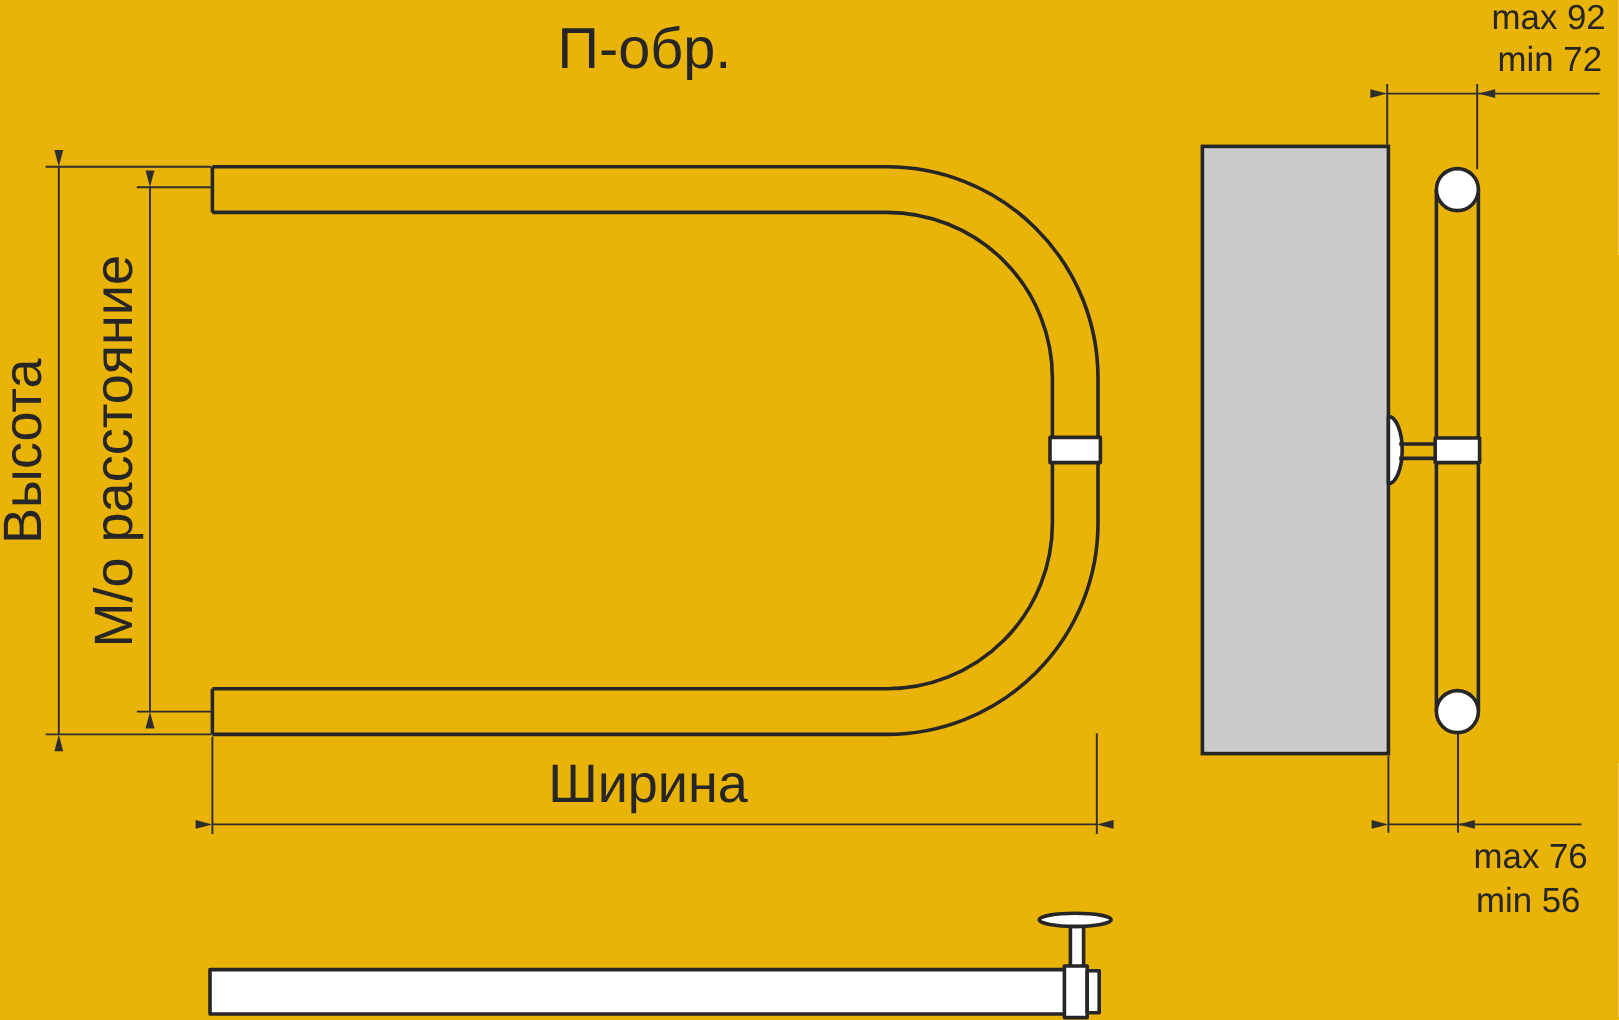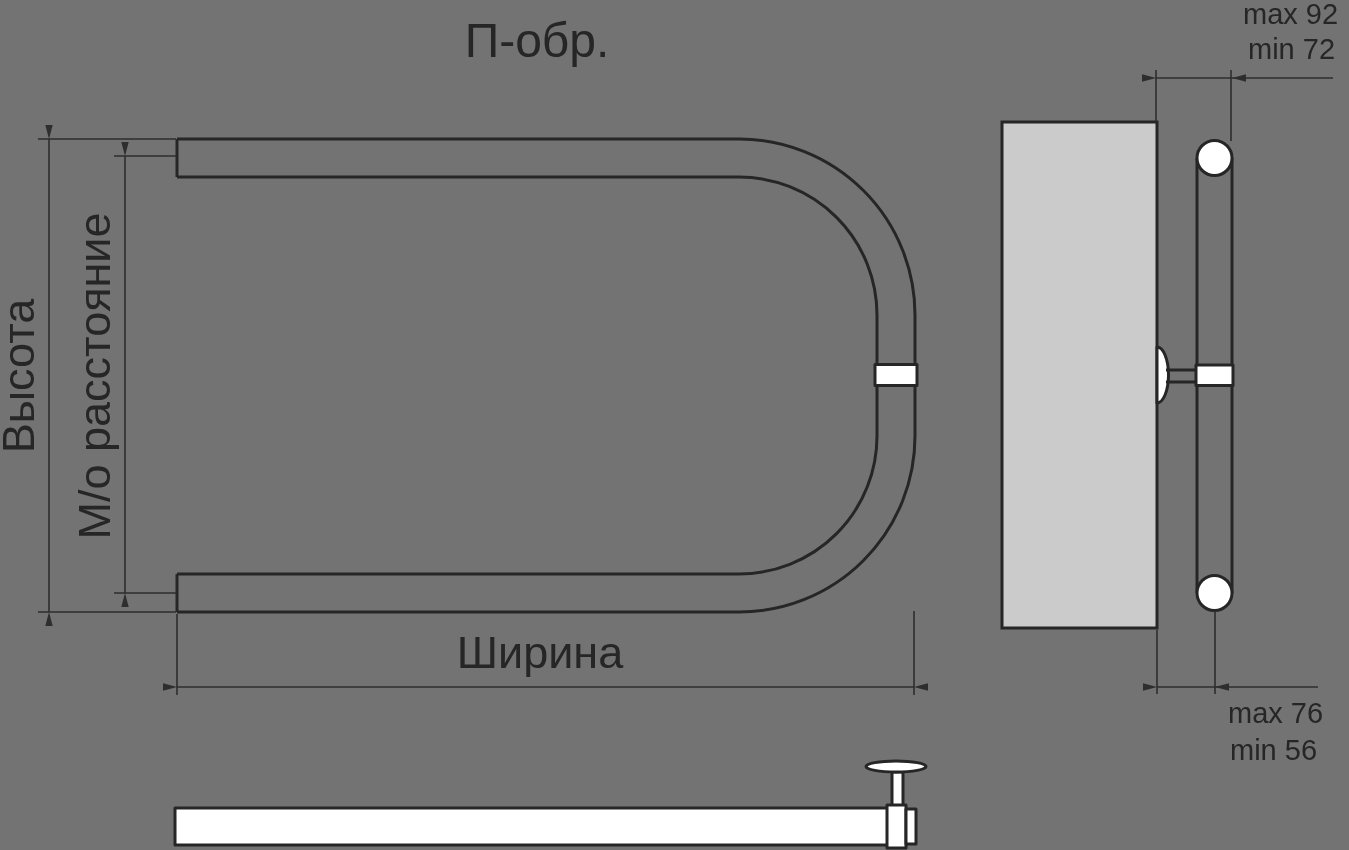--- a/index.html
+++ b/index.html
@@ -1,16 +1,16 @@
 <!DOCTYPE html>
 <html><head>
 <meta charset="utf-8">
 <style>
   html,body{margin:0;padding:0;background:#ffffff;}
-  .page{position:relative;width:1349px;height:850px;background:#737373;overflow:hidden;}
+  .page{position:relative;width:1349px;height:850px;background:#eab308;overflow:hidden;}
   svg{display:block;}
   .obj{fill:none;stroke:#262626;stroke-width:3;stroke-linejoin:round;}
   .objf{fill:#ffffff;stroke:#262626;stroke-width:3;stroke-linejoin:round;}
   .wall{fill:#cbcbcb;stroke:#262626;stroke-width:3;}
   .dim{fill:none;stroke:#2e2e2e;stroke-width:1.6;}
   .lbl{font-family:"Liberation Sans","DejaVu Sans",sans-serif;fill:#262626;}
   .t-title{font-size:48px;}
   .t-dim{font-size:45px;}
   .t-small{font-size:29px;}
 </style>

